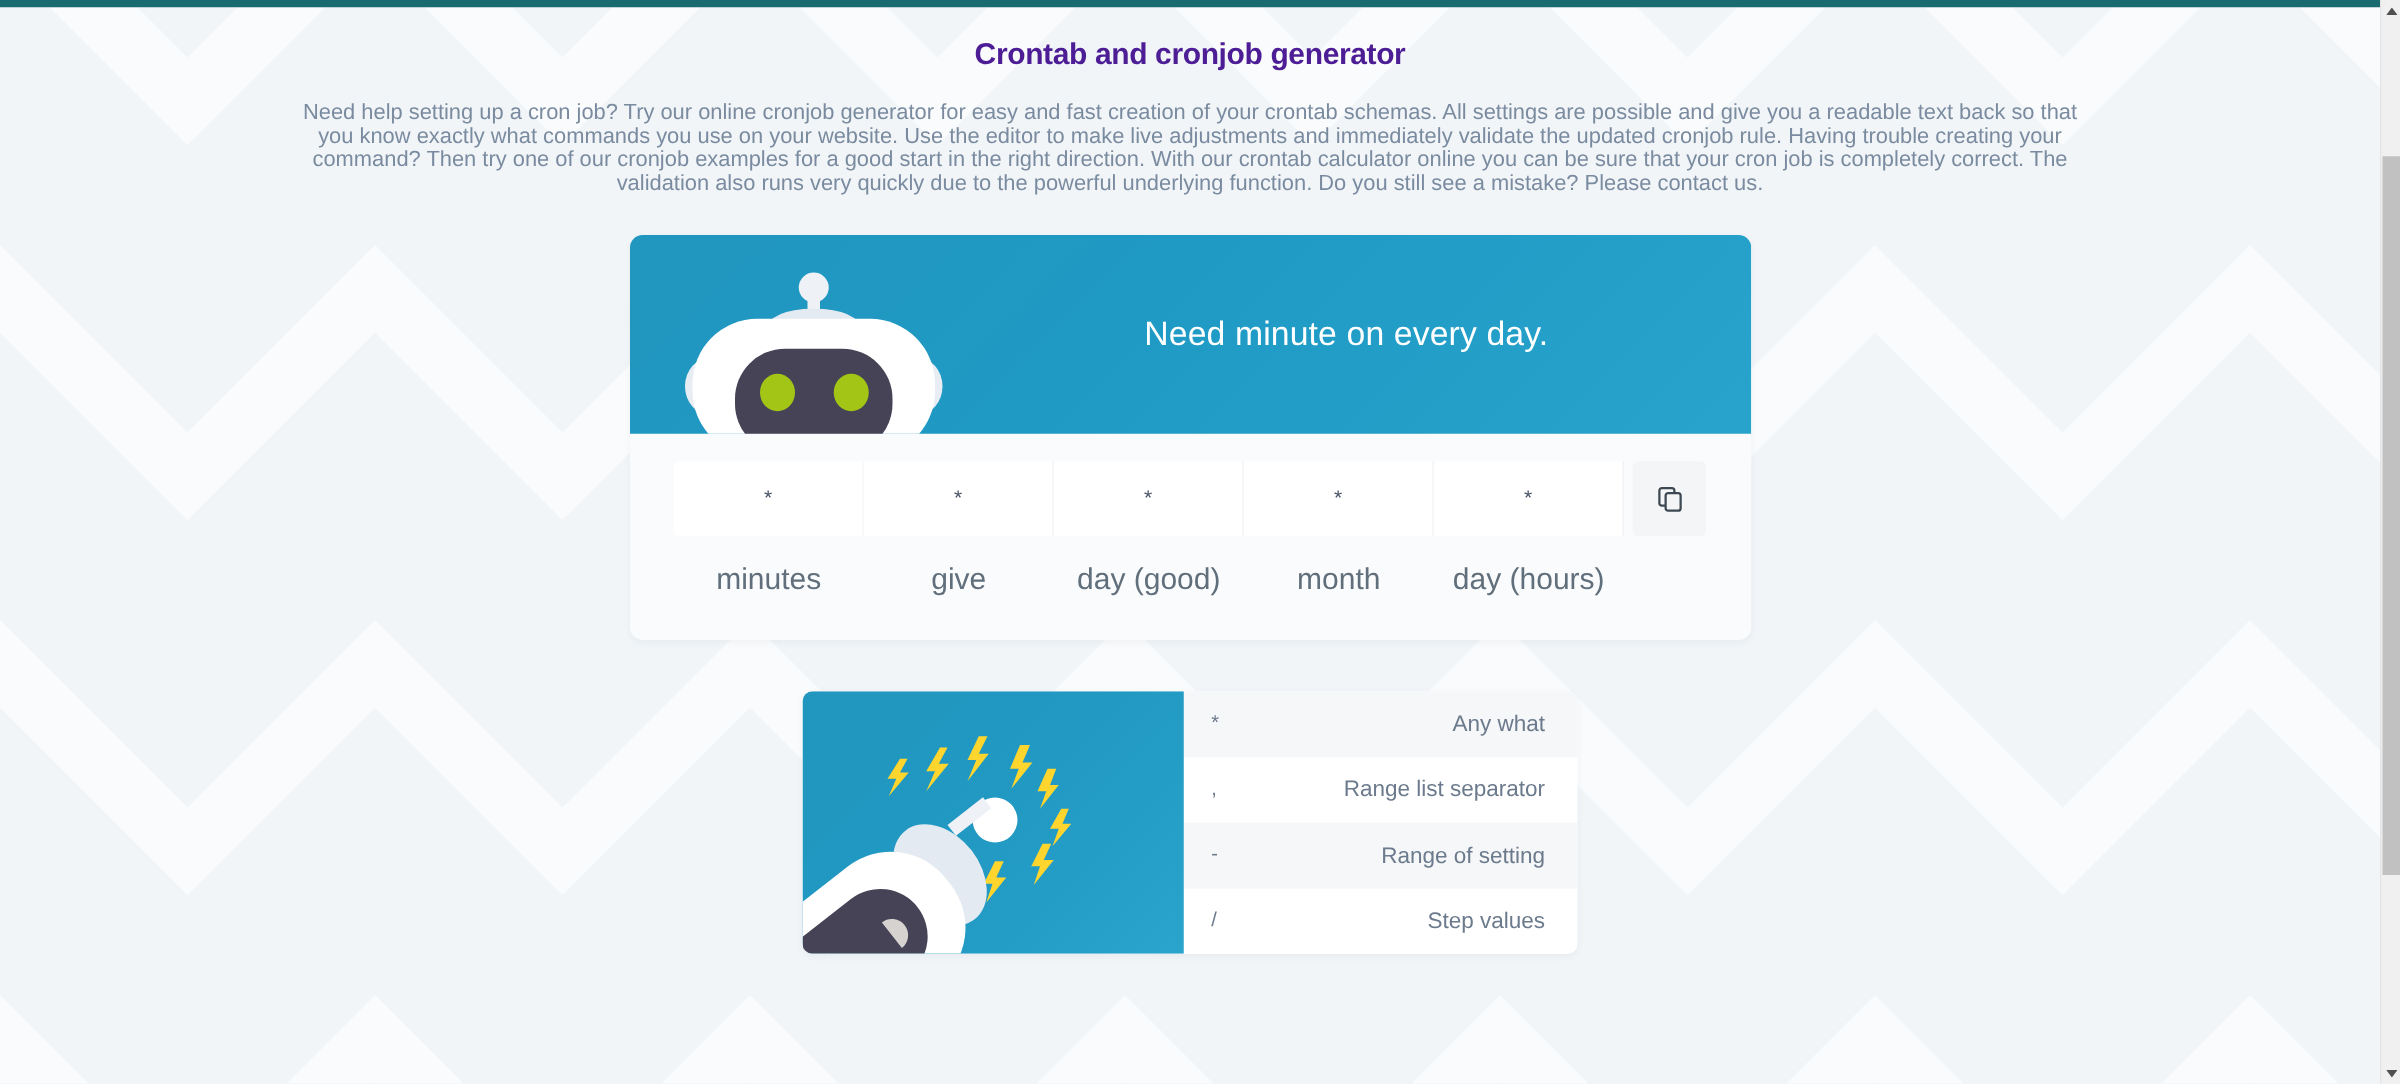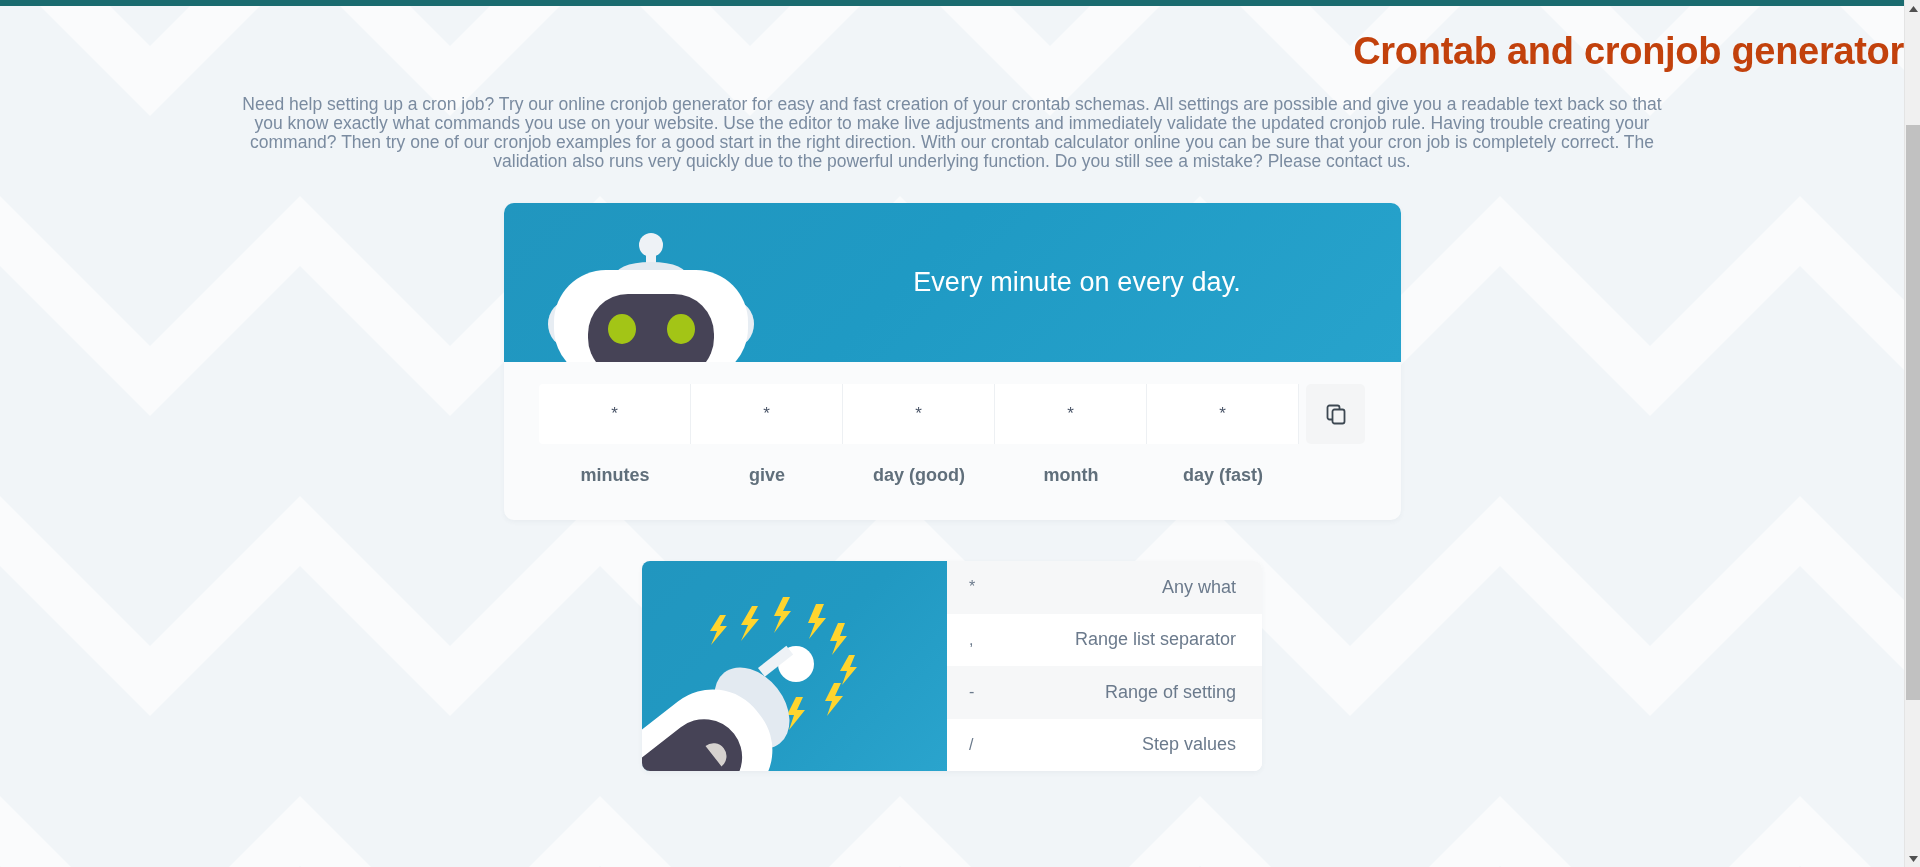--- a/index.html
+++ b/index.html
@@ -43,25 +43,25 @@
 
   .content {
     position: relative;
     width: 1904px;
     padding-top: 24px;
   }
 
   
   .page-title {
     margin: 0;
-    text-align: right;
-    font-size: 38px;
+    text-align: center;
+    font-size: 24px;
     font-weight: 700;
     letter-spacing: -0.3px;
-    color: #c2410c;
+    color: #4c1d95;
   }
 
   .intro {
     margin: 22px auto 0 auto;
     width: 1420px;
     text-align: center;
     font-size: 17.5px;
     line-height: 19px;
     color: #7a8ba0;
     font-weight: 400;
@@ -131,23 +131,23 @@
     font-family: "Liberation Sans", sans-serif;
     font-size: 17px;
     color: #4a5568;
     outline: none;
   }
   .field:first-child .field-input { border-radius: 4px 0 0 4px; }
 
   .field-label {
     margin-top: 21px;
     text-align: center;
-    font-size: 18px;
+    font-size: 24px;
     color: #606f7b;
-    font-weight: 700;
+    font-weight: 400;
   }
 
   .copy-wrap {
     flex: 0 0 66px;
     width: 66px;
     padding-left: 7px;
   }
 
   .copy-button {
     width: 59px;
@@ -276,21 +276,21 @@
           <ellipse cx="192" cy="92" rx="20" ry="23" fill="#e7edf3"></ellipse>
 
           <rect x="12" y="38" width="194" height="110" rx="52" fill="#ffffff"></rect>
 
           <rect x="46" y="62" width="126" height="84" rx="40" fill="#464356"></rect>
 
           <ellipse cx="80" cy="97" rx="14" ry="15" fill="#a3c516"></ellipse>
           <ellipse cx="139" cy="97" rx="14" ry="15" fill="#a3c516"></ellipse>
         </svg>
 
-        <div class="card-head-text">Every minute on every day.</div>
+        <div class="card-head-text">Need minute on every day.</div>
       </div>
 
       <div class="card-body">
         <div class="fields">
 
           <div class="field">
             <input class="field-input" type="text" value="*" style="">
             <div class="field-label">minutes</div>
           </div>
 
@@ -304,21 +304,21 @@
             <div class="field-label">day (good)</div>
           </div>
 
           <div class="field">
             <input class="field-input" type="text" value="*" style="">
             <div class="field-label">month</div>
           </div>
 
           <div class="field">
             <input class="field-input" type="text" value="*" style="">
-            <div class="field-label">day (fast)</div>
+            <div class="field-label">day (hours)</div>
           </div>
 
           <div class="copy-wrap">
             <button class="copy-button">
               <svg width="22" height="22" viewBox="0 0 22 22" fill="none">
                 <rect x="2.5" y="2.5" width="12" height="14" rx="2" stroke="#3d4852" stroke-width="1.8"></rect>
                 <rect x="7.5" y="6.5" width="12" height="14" rx="2" stroke="#3d4852" stroke-width="1.8" fill="#f4f5f6"></rect>
               </svg>
             </button>
           </div>

